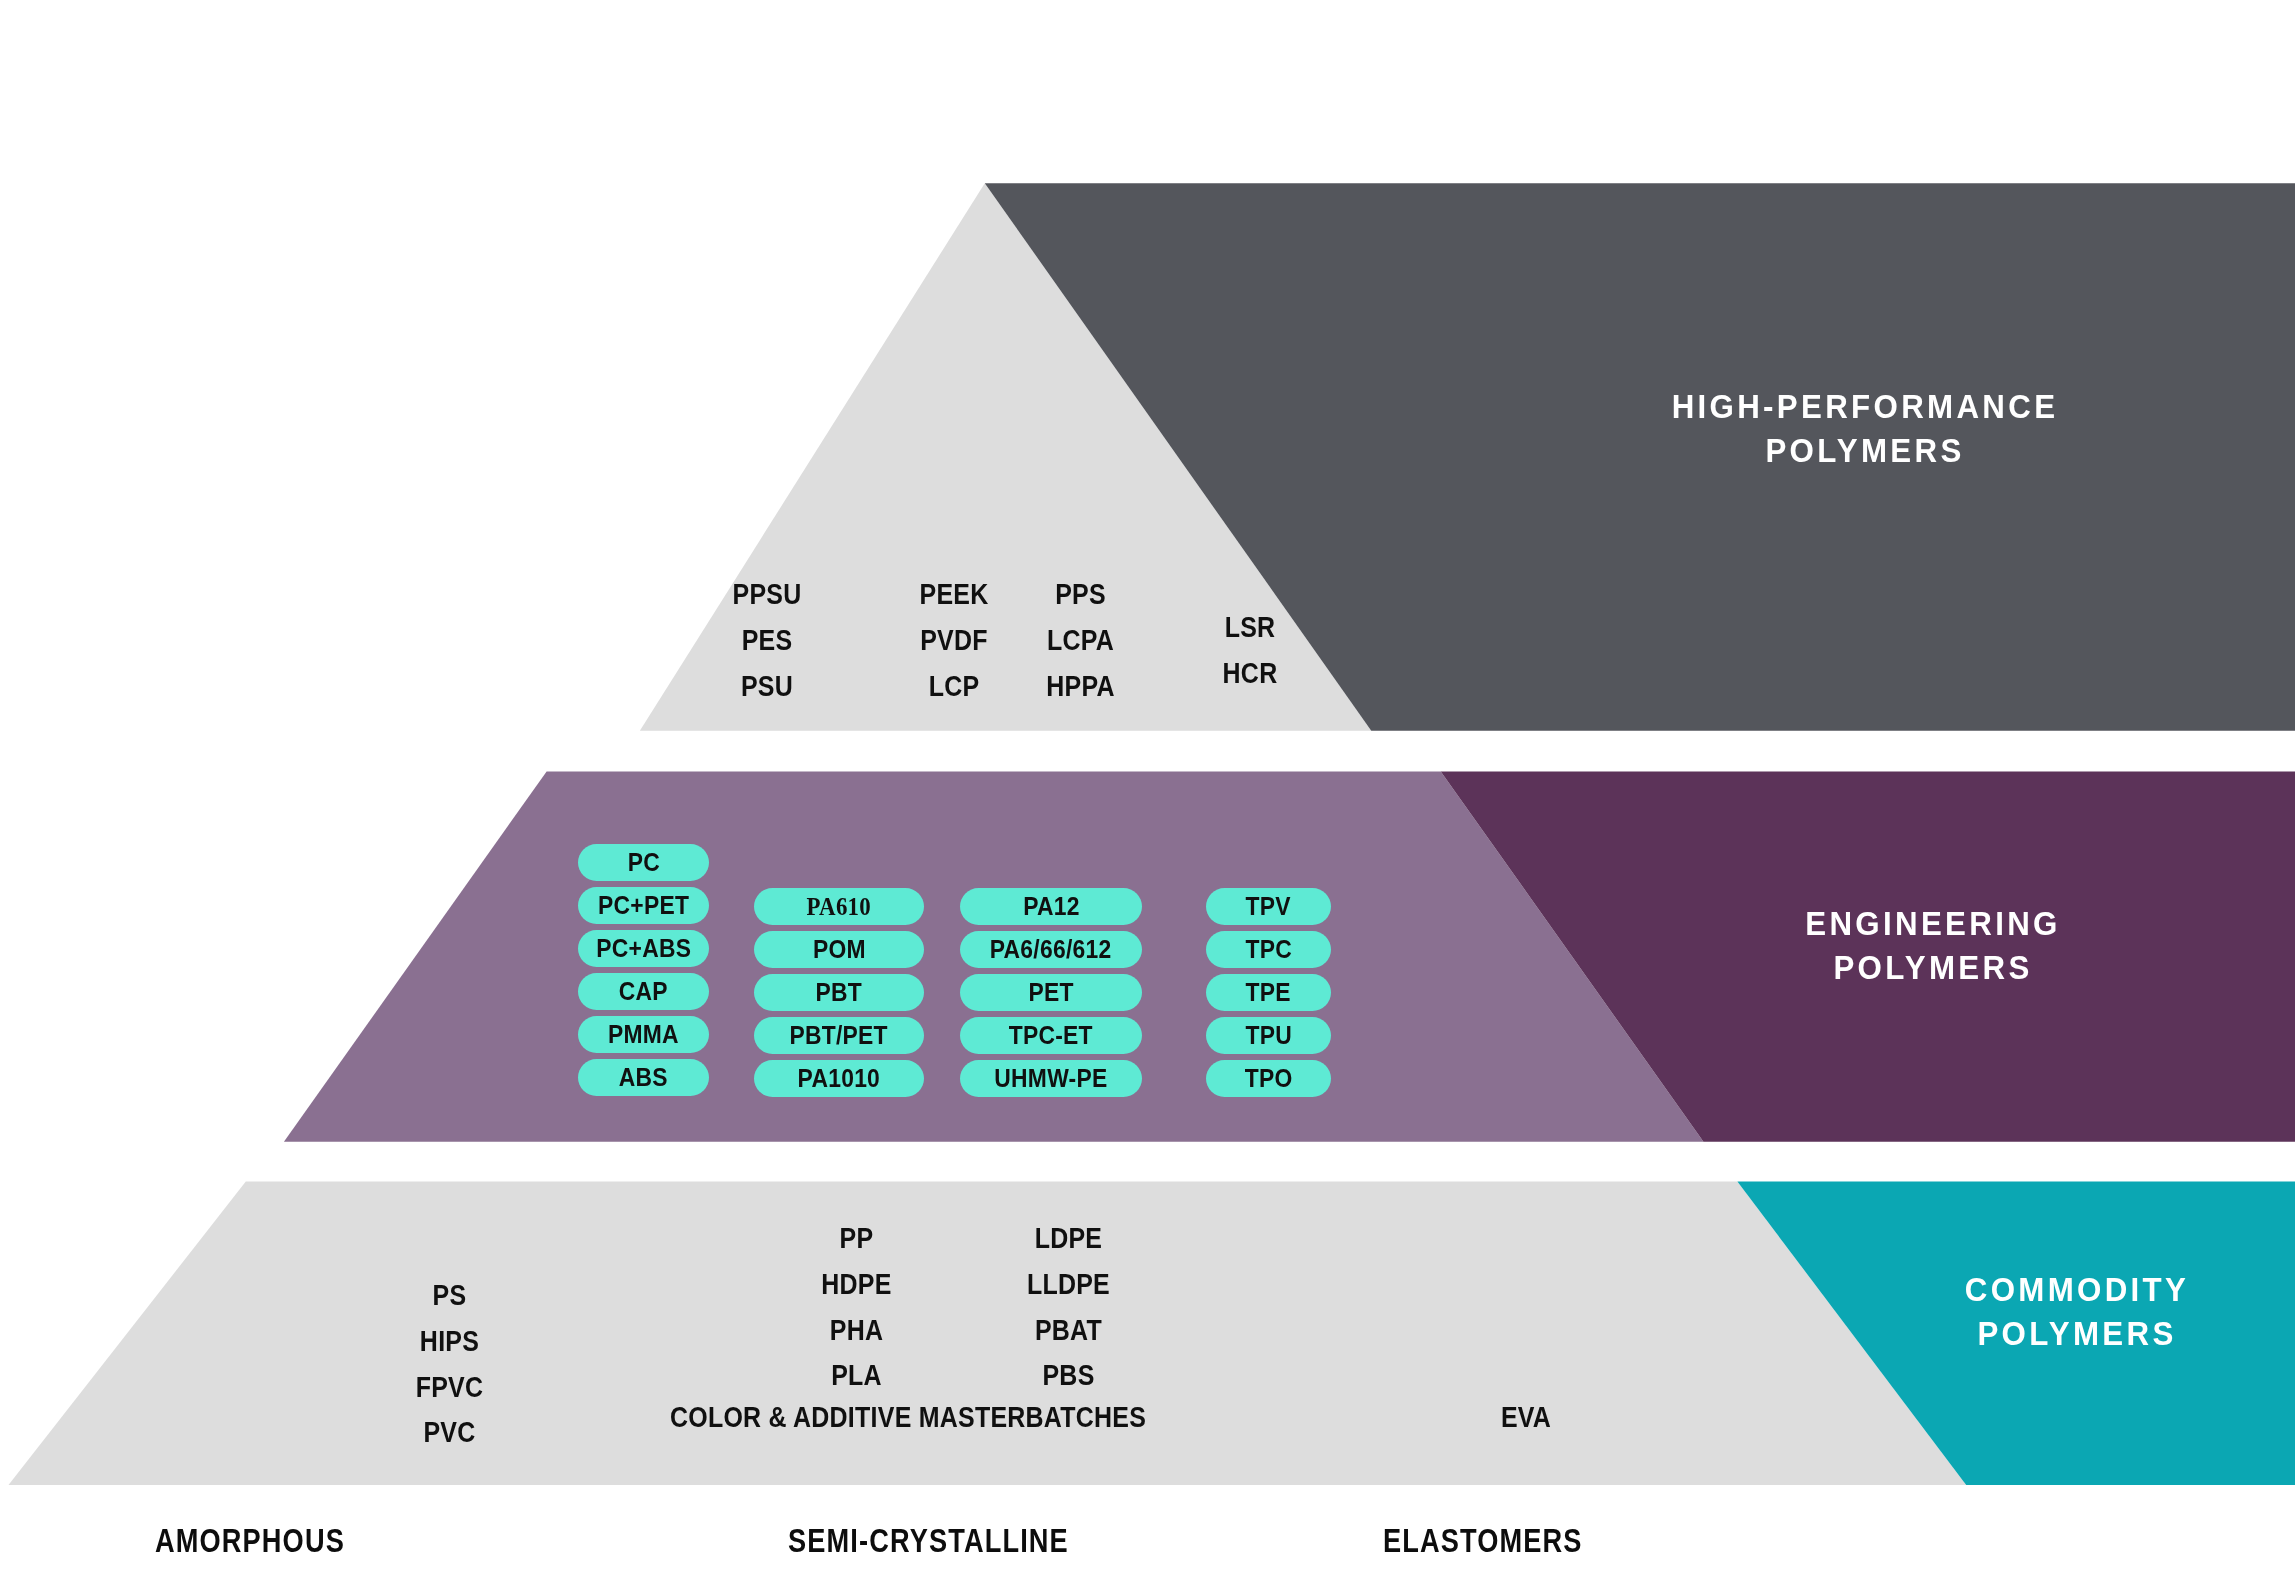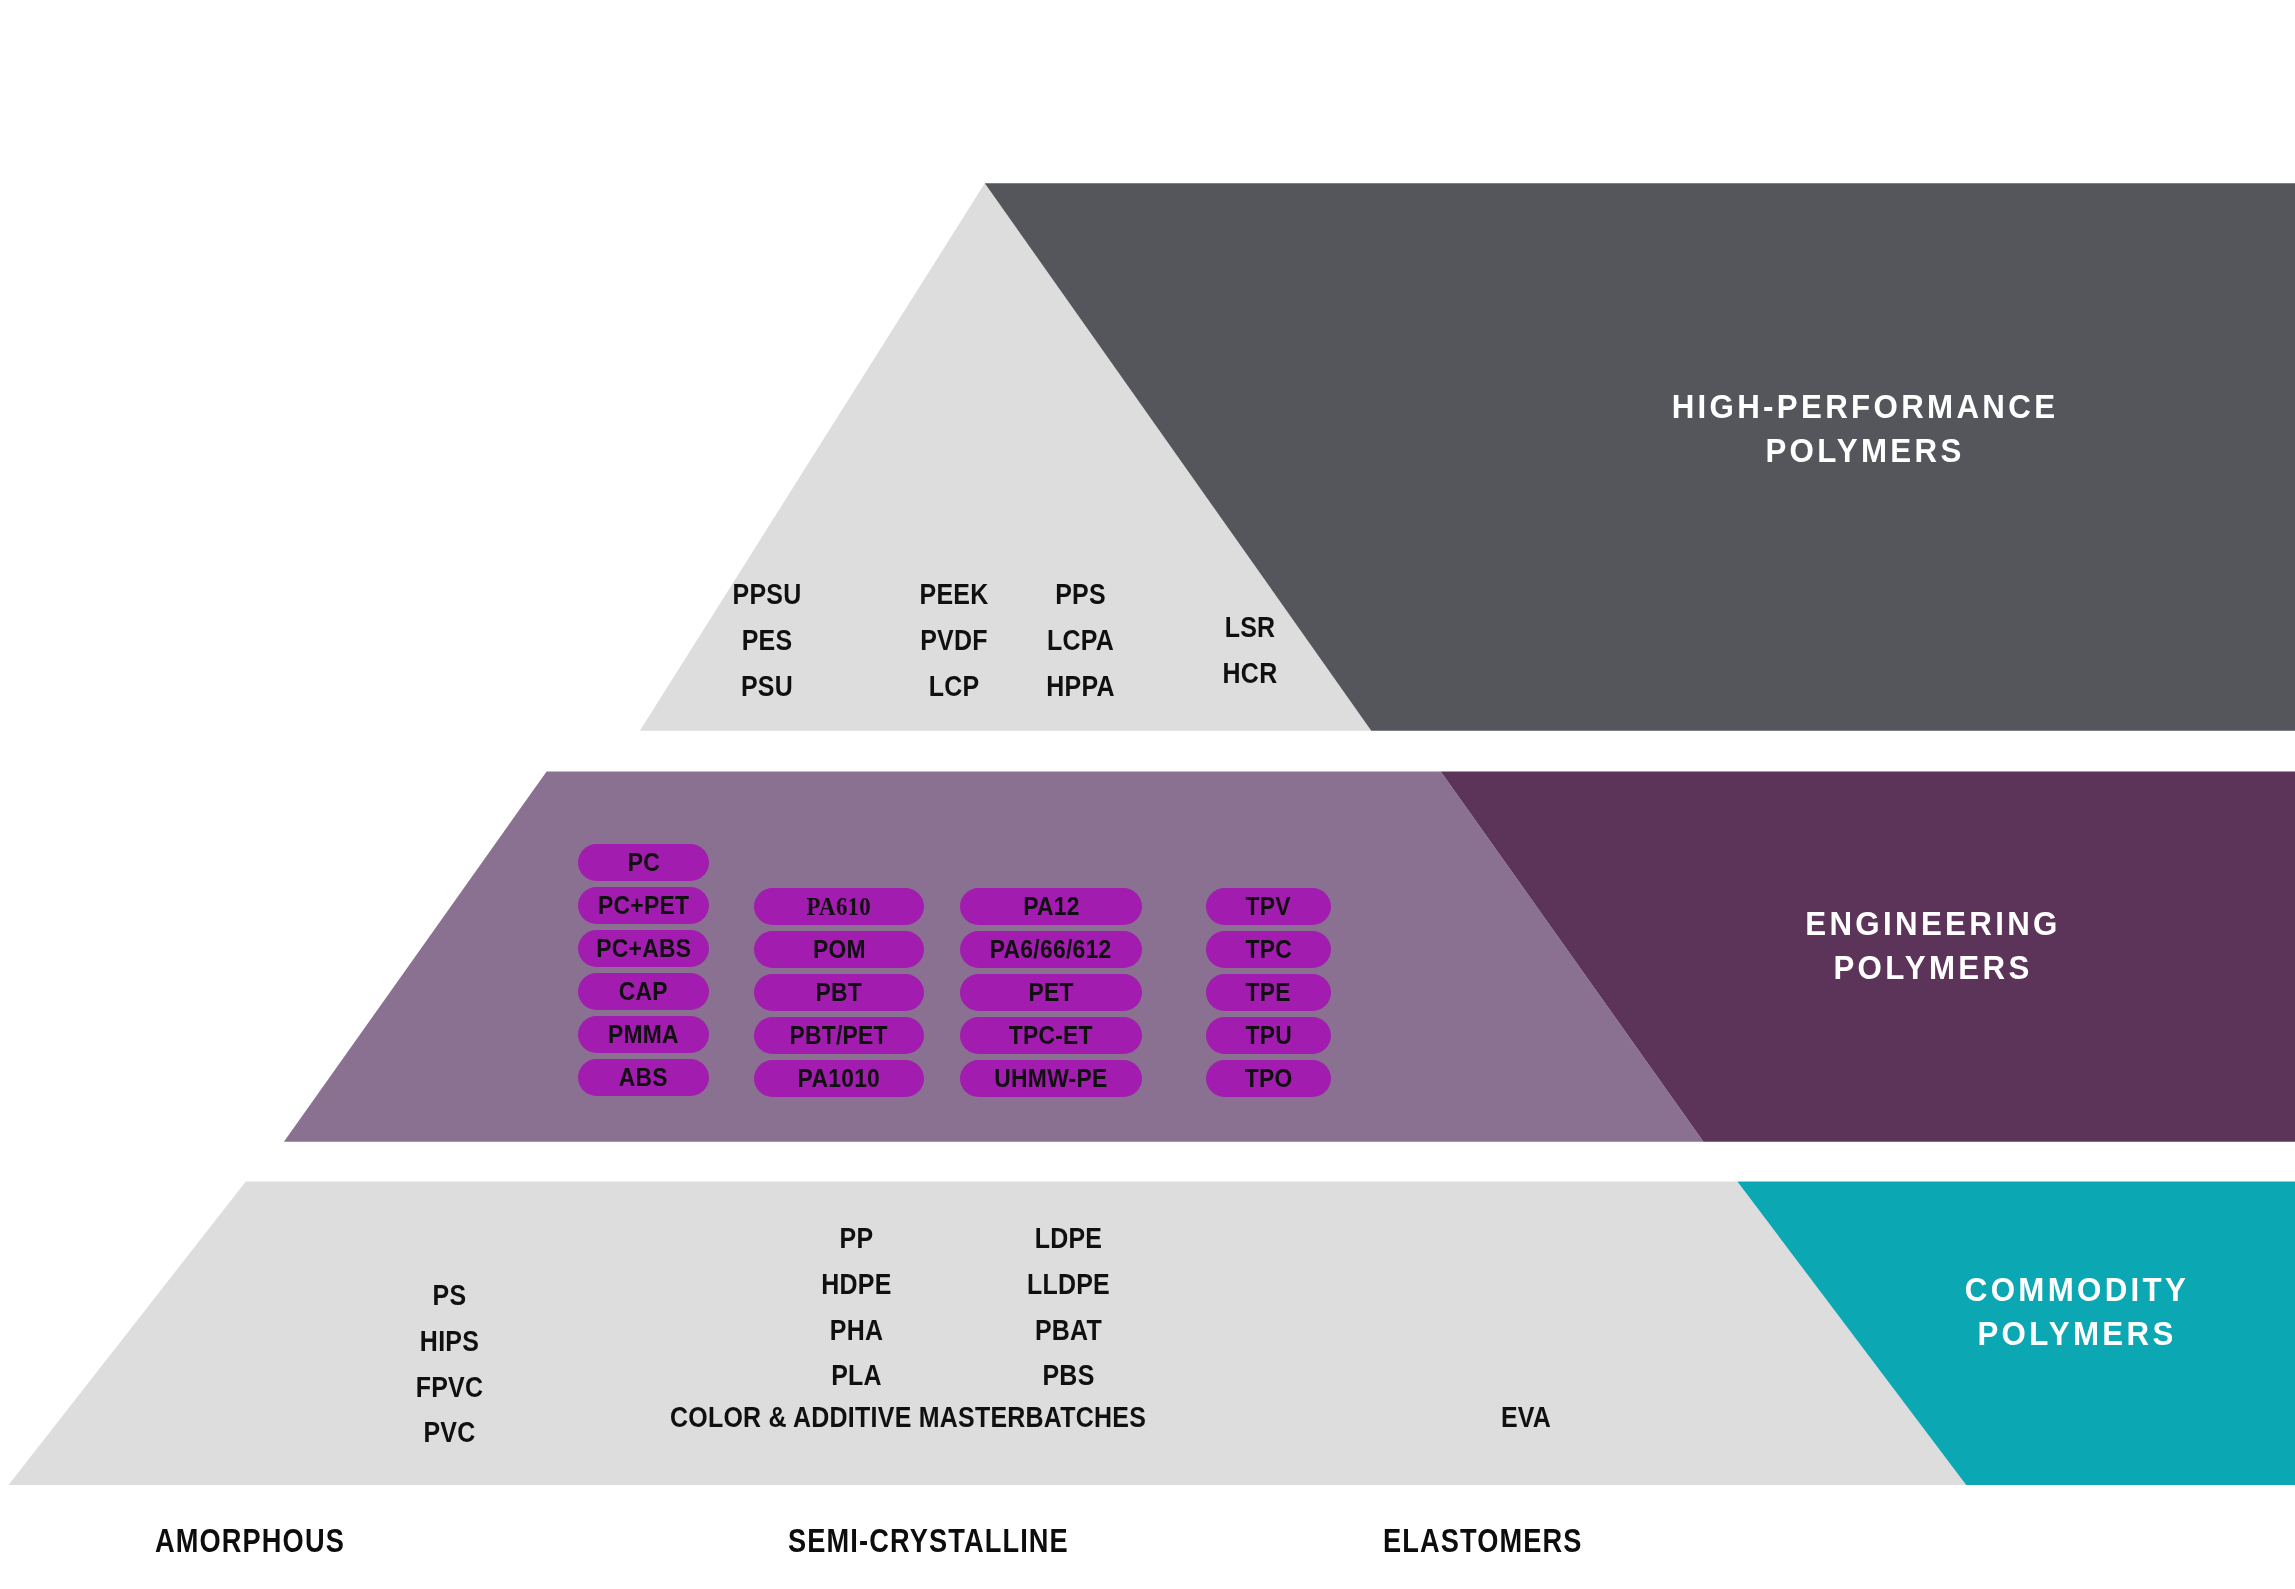--- a/index.html
+++ b/index.html
@@ -33,21 +33,21 @@
   }
   .chem.col{
     display:flex;
     flex-direction:column;
     align-items:center;
     line-height:1.58;
   }
 
   .pill{
     position:absolute;
-    background:#a21caf;
+    background:#5eead4;
     border-radius:847px;
     height:37px;
     display:flex;
     align-items:center;
     justify-content:center;
     color:#101010;
     font-family:"Liberation Sans",sans-serif;
     font-weight:bold;
     font-size:25.4px;
     letter-spacing:0.3px;

